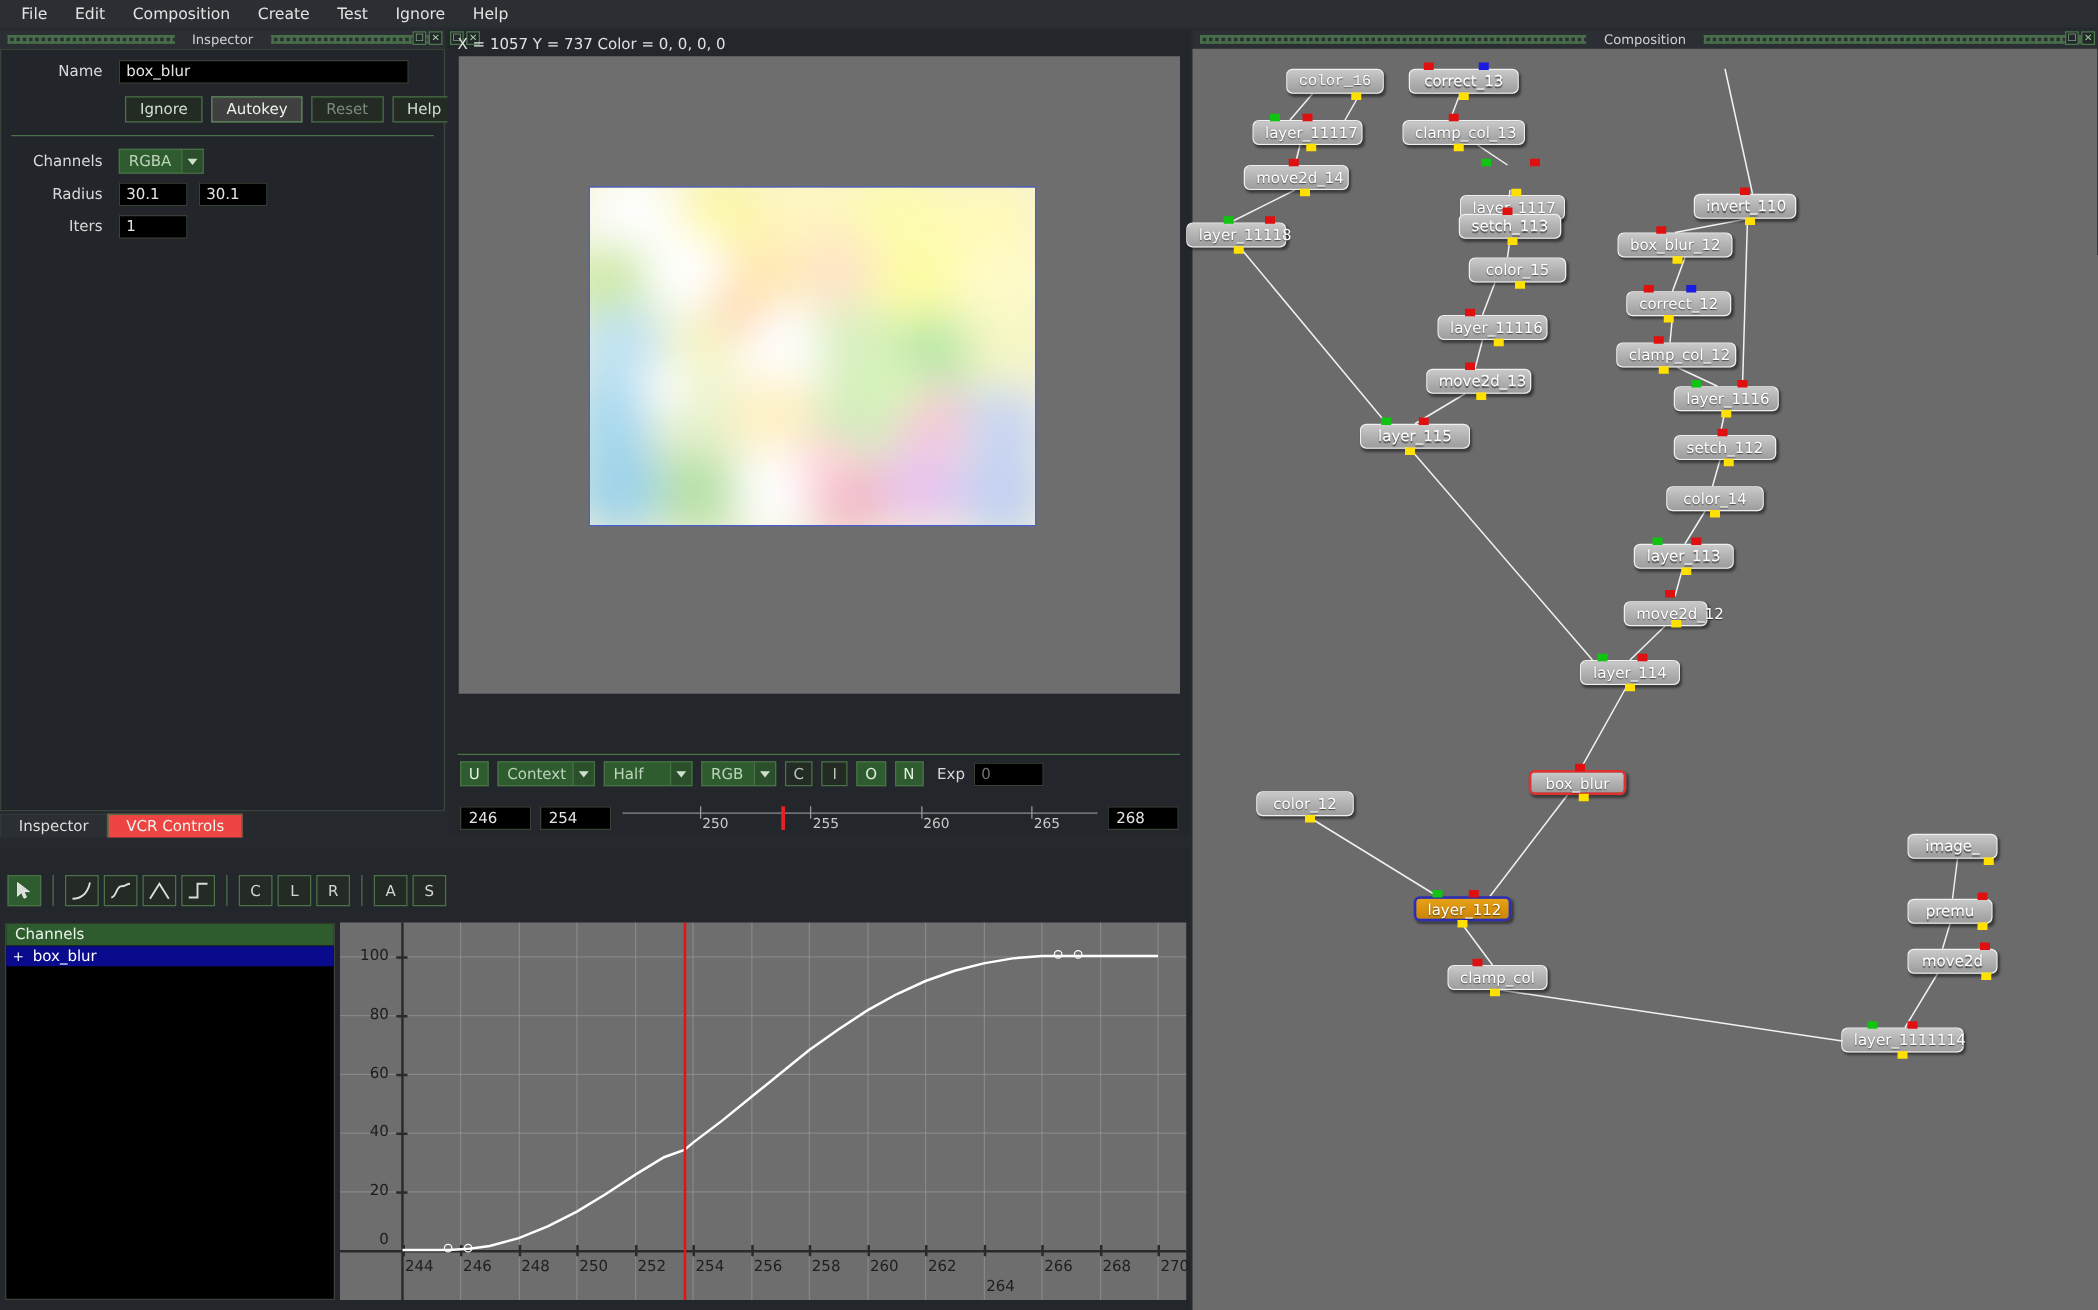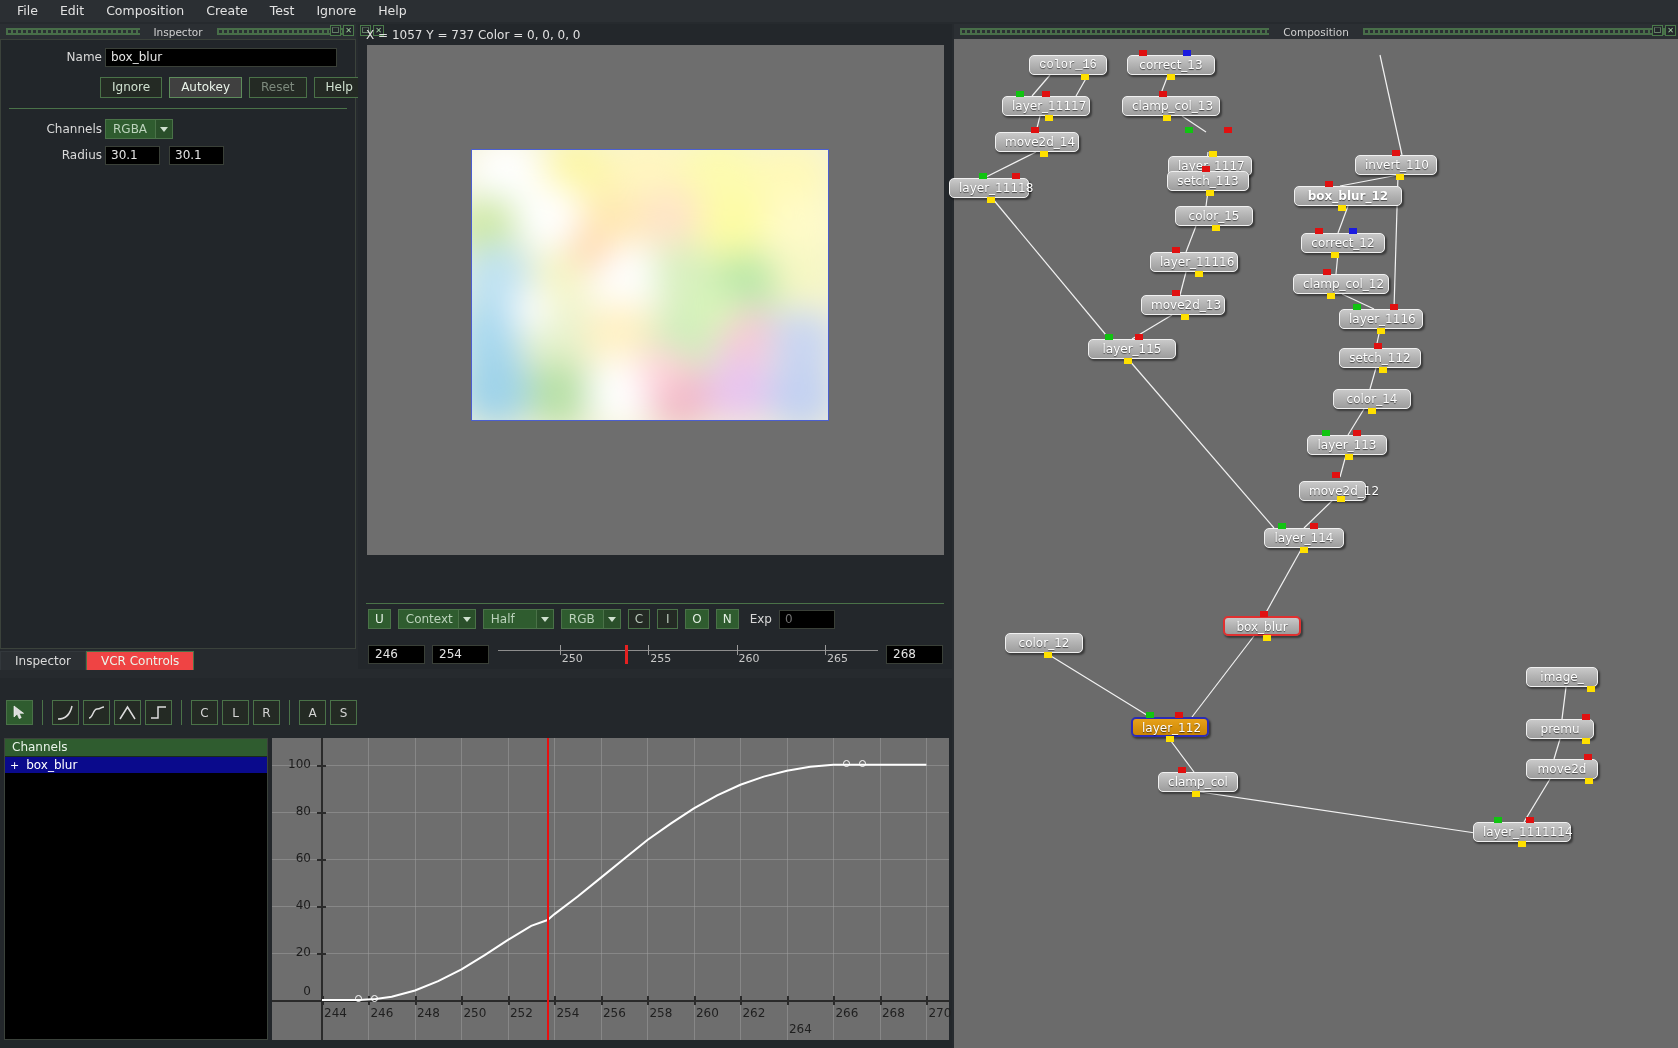--- a/index.html
+++ b/index.html
@@ -43,21 +43,21 @@
     width:11px; height:11px; border:1px solid #4a7a4a; background:#23272b;
     color:#9fcf9f; font-size:8px; line-height:9px; text-align:center;
   }
 
   
   #inspector {
     position:absolute; left:0; top:39px; width:356px; height:610px;
     background:#22262a; border:1px solid #3b423b;
   }
   .frm-row { display:flex; align-items:center; height:22px; margin-top:6px; }
-  .frm-label { width:104px; text-align:right; padding-right:3px; font-size:12px; color:#dadada; }
+  .frm-label { width:94px; text-align:right; padding-right:13px; font-size:12px; color:#dadada; }
   .txtfield {
     background:#000; border:1px solid #3a4038; color:#e4e4e4;
     height:19px; line-height:17px; padding:0 5px; font-size:12px;
   }
   .btnrow { display:flex; gap:7px; margin:9px 0 0 99px; }
   .gbtn {
     border:1px solid #4a7248; background:#242a24; color:#cfe0cf;
     height:21px; padding:0 11px; line-height:19px; font-size:12px; cursor:default;
   }
   .gbtn.on { background:#404040; color:#eaf4ea; border-color:#5d8c5b; }
@@ -228,20 +228,24 @@
       <div class="frm-label">Channels</div>
       <div class="combo">
         <div class="ctext">RGBA</div>
         <div class="arrow"></div>
       </div>
     </div>
     <div class="frm-row" style="margin-top:4px;">
       <div class="frm-label">Radius</div>
       <div class="txtfield" style="width:55px;">30.1</div>
       <div class="txtfield" style="width:55px;margin-left:9px;">30.1</div>
+    </div>
+    <div class="frm-row" style="margin-top:4px;">
+      <div class="frm-label">Iters</div>
+      <div class="txtfield" style="width:55px;">1</div>
     </div>
   </div>
 
   <div id="lefttabs">
     <div class="ltab">Inspector</div>
     <div class="ltab active">VCR Controls</div>
   </div>
 
   <div id="viewerpane"></div>
   <div class="tb-btns" style="left:360px;top:25px;right:auto;">
@@ -540,21 +544,21 @@
         <div class="node" style="left: 401px; top: 116px; width: 82px;">invert_110</div>
         <div class="port p-red" style="left: 438px; top: 111px;"></div>
         <div class="port p-yellow" style="left: 442.1px; top: 135px;"></div>
         <div class="node" style="left: -5px; top: 139px; width: 80px;">layer_11118</div>
         <div class="port p-green" style="left: 24.6px; top: 134px;"></div>
         <div class="port p-red" style="left: 58.2px; top: 134px;"></div>
         <div class="port p-yellow" style="left: 33.4px; top: 158px;"></div>
         <div class="node" style="left: 213px; top: 132px; width: 82px;">setch_113</div>
         <div class="port p-red" style="left: 248.36px; top: 127px;"></div>
         <div class="port p-yellow" style="left: 251.64px; top: 151px;"></div>
-        <div class="node" style="left: 340px; top: 147px; width: 108px; font-weight: bold;">box_blur_12</div>
+        <div class="node" style="left: 340px; top: 147px; width: 92px;">box_blur_12</div>
         <div class="port p-red" style="left: 371.2px; top: 142px;"></div>
         <div class="port p-yellow" style="left: 383.52px; top: 166px;"></div>
         <div class="node" style="left: 221px; top: 167px; width: 78px;">color_15</div>
         <div class="port p-yellow" style="left: 257.56px; top: 186px;"></div>
         <div class="node" style="left: 347px; top: 194px; width: 84px;">correct_12</div>
         <div class="port p-red" style="left: 361.48px; top: 189px;"></div>
         <div class="port p-blue" style="left: 395.08px; top: 189px;"></div>
         <div class="port p-yellow" style="left: 376.6px; top: 213px;"></div>
         <div class="node" style="left: 196px; top: 213px; width: 88px;">layer_11116</div>
         <div class="port p-red" style="left: 218.4px; top: 208px;"></div>

